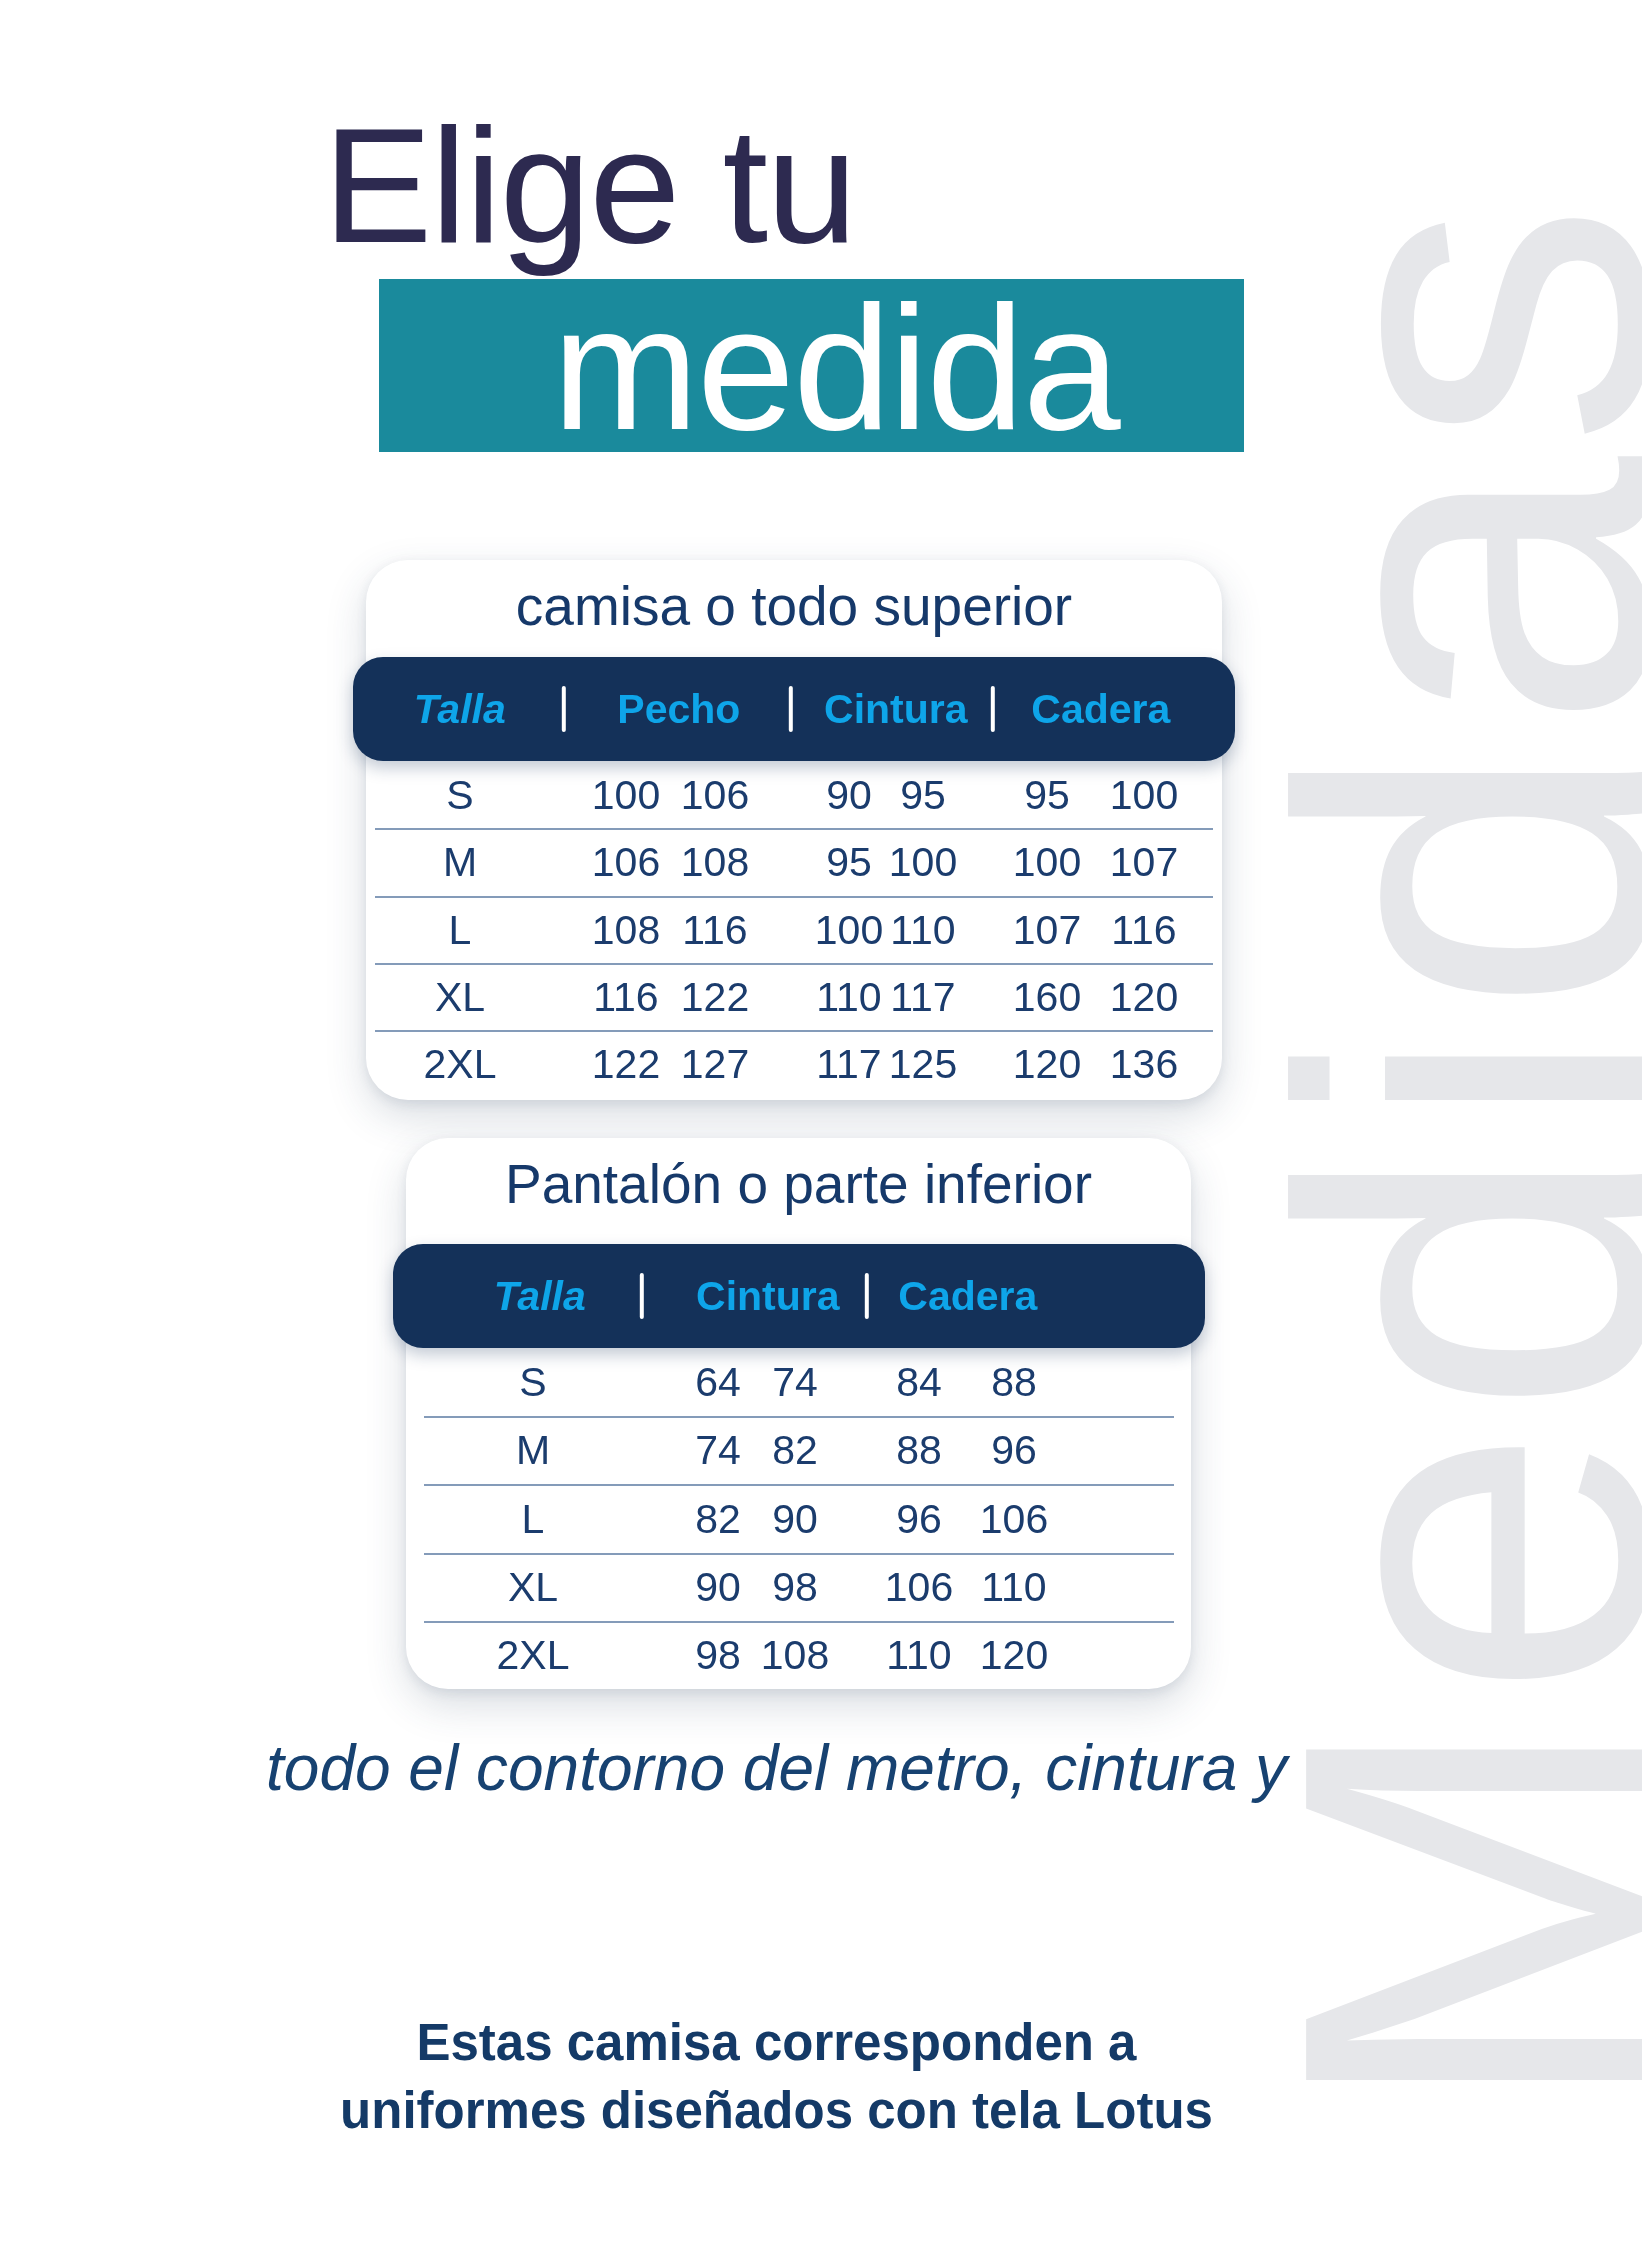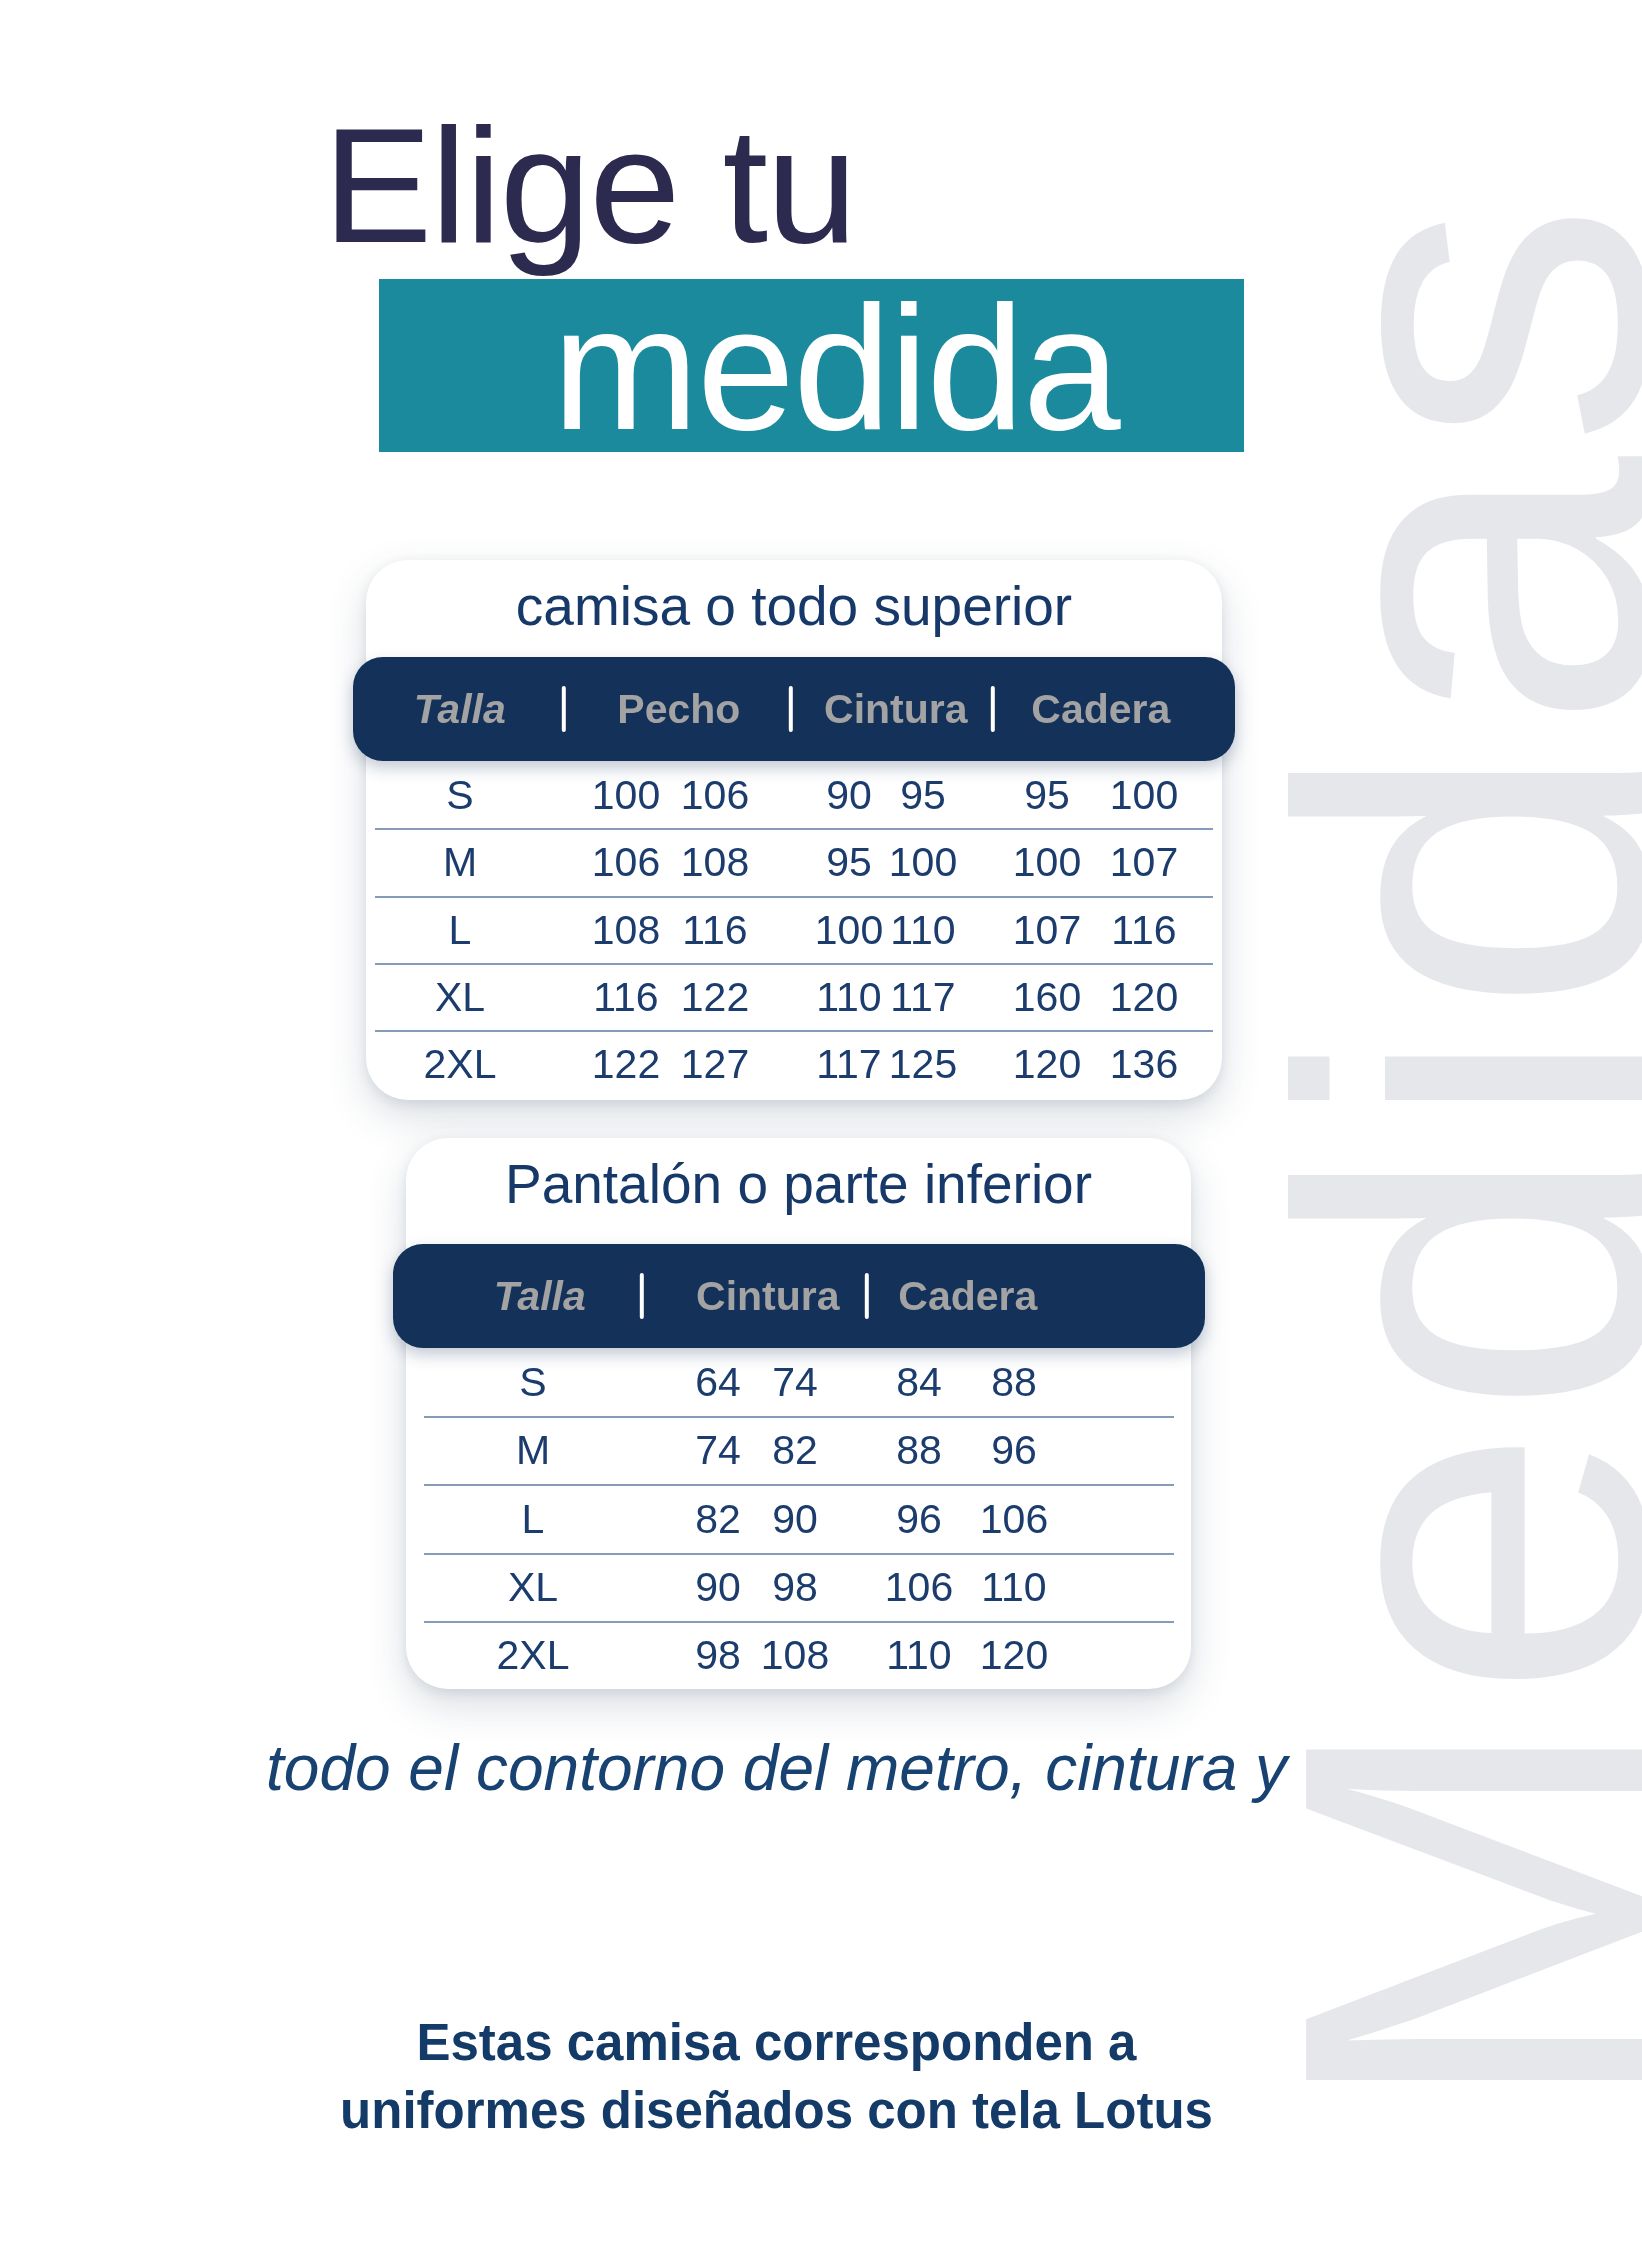--- a/index.html
+++ b/index.html
@@ -50,21 +50,21 @@
     font-size:55px;color:#16396a;font-weight:400;white-space:nowrap;
   }
   .table-header{
     position:absolute;background:var(--navy-bar);border-radius:30px;
     box-shadow:0 7px 16px rgba(20,49,89,0.25);
   }
   .th-1{left:-13.2px;top:97px;width:882px;height:104px;}
   .th-2{left:-13.2px;top:106px;width:812px;height:104px;}
   .hitem{
     position:absolute;top:50%;transform:translate(-50%,-50%);
-    color:#a3a3a3;font-size:41px;font-weight:700;white-space:nowrap;
+    color:#0ea5e9;font-size:41px;font-weight:700;white-space:nowrap;
   }
   .hitem.italic{font-style:italic;}
   .hdiv{
     position:absolute;top:50%;transform:translate(-50%,-50%);
     width:4.4px;height:46px;background:#ffffff;border-radius:2.6px;
   }
   .cell{
     position:absolute;transform:translate(-50%,-50%);
     font-size:41px;color:var(--navy-text);font-weight:400;white-space:nowrap;
   }

